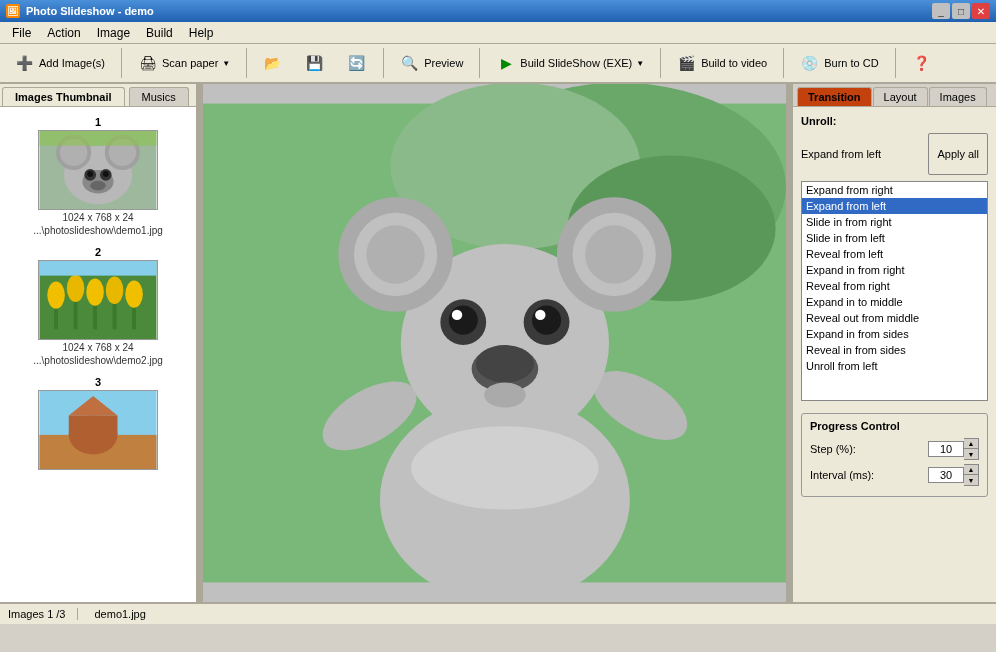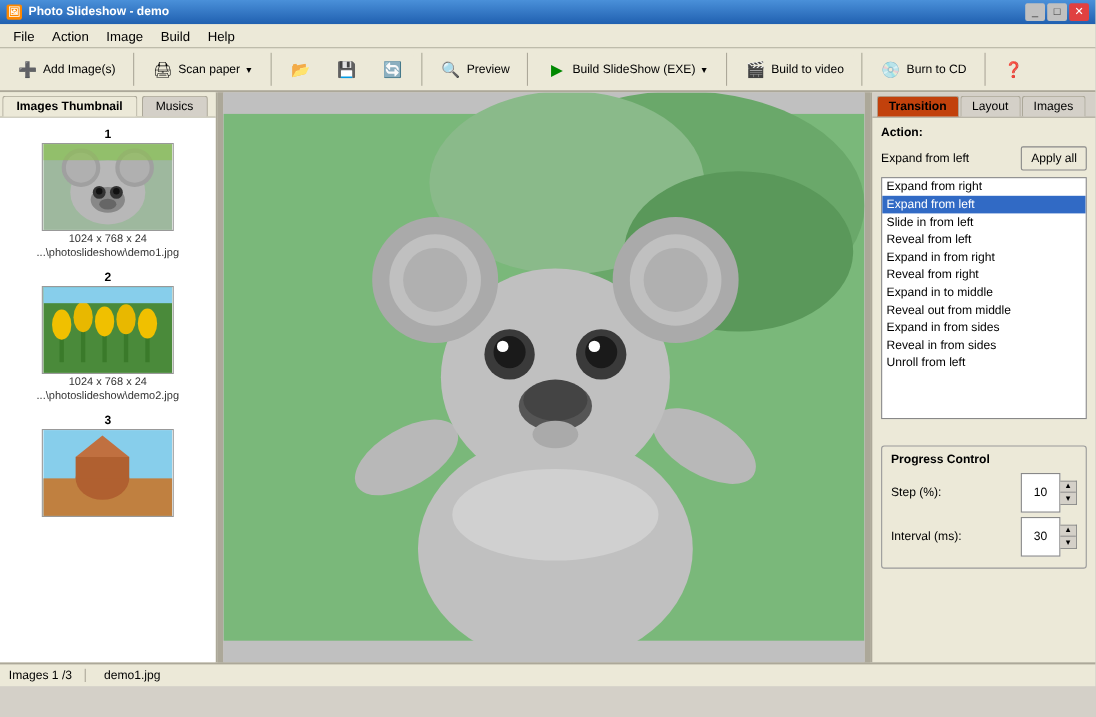--- a/index.html
+++ b/index.html
@@ -164,21 +164,21 @@
     .right-content { padding: 8px; }
     .effect-label { font-size: 11px; font-weight: bold; margin-bottom: 6px; }
     .effect-row {
       display: flex;
       align-items: center;
       justify-content: space-between;
       margin-bottom: 6px;
     }
     .effect-value { font-size: 11px; }
     .apply-all-btn {
-      padding: 4px 8px;
+      padding: 14px 8px;
       background: #ece9d8;
       border: 1px solid #888;
       cursor: pointer;
       font-size: 11px;
       border-radius: 2px;
     }
 
     
     .effect-list {
       width: 100%;
@@ -197,38 +197,38 @@
 
     
     .effect-list::-webkit-scrollbar { width: 16px; }
     .effect-list::-webkit-scrollbar-track { background: #f0f0f0; }
     .effect-list::-webkit-scrollbar-thumb { background: #c0c0c0; border: 1px solid #888; }
 
     
     .progress-control {
       border: 1px solid #999;
       border-radius: 3px;
-      margin-top: 24px;
+      margin-top: 12px;
       padding: 6px 8px;
     }
     .progress-title { font-size: 11px; font-weight: bold; margin-bottom: 6px; }
     .ctrl-row {
       display: flex;
       align-items: center;
       justify-content: space-between;
       margin-bottom: 4px;
     }
     .ctrl-label { font-size: 11px; }
     .ctrl-spin {
       display: flex;
       align-items: center;
     }
     .spin-input {
       width: 36px;
-      height: 36px;
+      height: 16px;
       border: 1px solid #888;
       text-align: center;
       font-size: 11px;
       background: white;
     }
     .spin-btns {
       display: flex;
       flex-direction: column;
       border: 1px solid #888;
       border-left: none;
@@ -451,29 +451,30 @@
 
   <div class="resize-handle"></div>
 
   <div class="right-panel">
     <div class="right-tabs">
       <div class="right-tab active">Transition</div>
       <div class="right-tab">Layout</div>
       <div class="right-tab">Images</div>
     </div>
     <div class="right-content">
-      <div class="effect-label">Action:</div>
+      <div class="effect-label">Unroll:</div>
       <div class="effect-row">
         <span class="effect-value">Expand from left</span>
         <button class="apply-all-btn">Apply all</button>
       </div>
 
       <div class="effect-list">
         <div class="effect-option">Expand from right</div>
         <div class="effect-option selected">Expand from left</div>
+        <div class="effect-option">Slide in from right</div>
         <div class="effect-option">Slide in from left</div>
         <div class="effect-option">Reveal from left</div>
         <div class="effect-option">Expand in from right</div>
         <div class="effect-option">Reveal from right</div>
         <div class="effect-option">Expand in to middle</div>
         <div class="effect-option">Reveal out from middle</div>
         <div class="effect-option">Expand in from sides</div>
         <div class="effect-option">Reveal in from sides</div>
         <div class="effect-option">Unroll from left</div>
 

